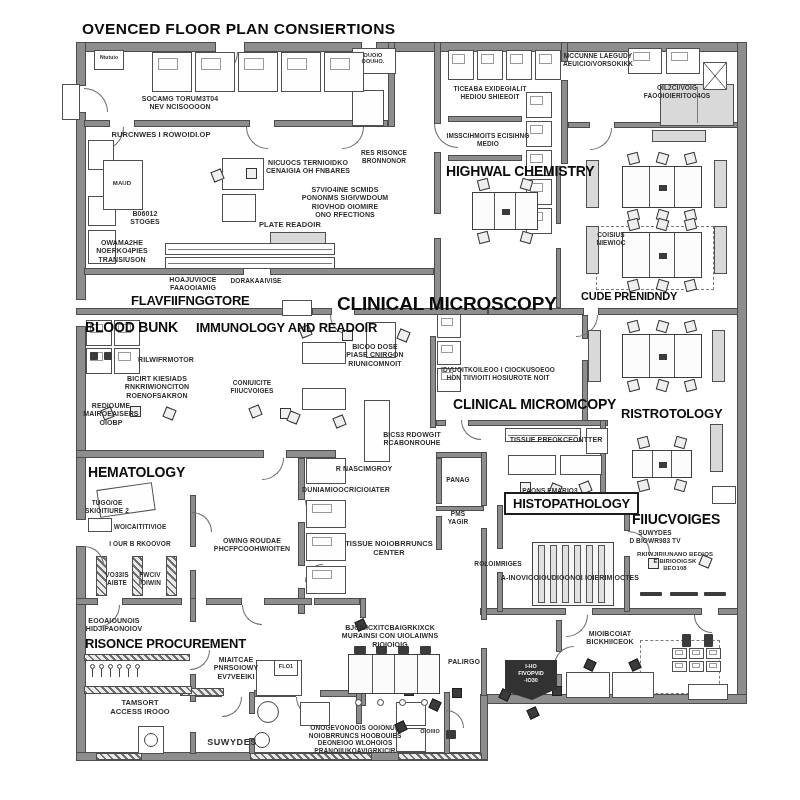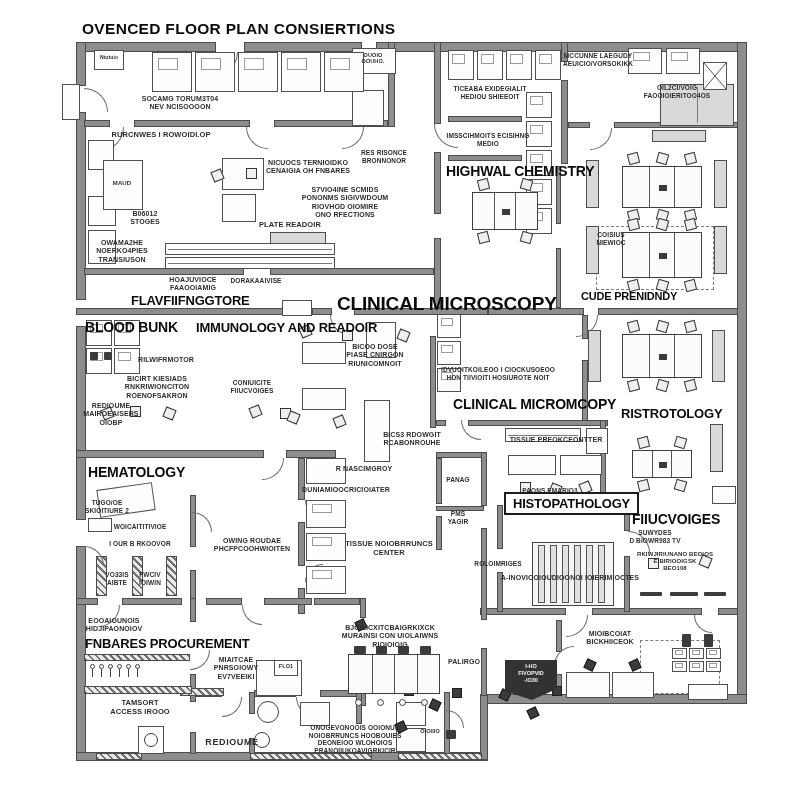--- a/index.html
+++ b/index.html
@@ -524,32 +524,32 @@
 RIOIOIOIG</div>
       <div class="lbl" style="left: 610px; top: 630px; font-size: 7px;">MIOIBCOIAT
 BICKHIICEOK</div>
       <div class="lbl" style="left: 236px; top: 656px; font-size: 7px;">MIAITCAE
 PNRSOIOWY
 EV7VEEIKI</div>
       <div class="lbl" style="left: 286px; top: 663px; font-size: 5.5px;">FLO1</div>
       <div class="lbl" style="left: 464px; top: 658px; font-size: 7px;">PALIRGO</div>
       <div class="lbl" style="left: 140px; top: 699px; font-size: 7.5px;">TAMSORT
 ACCESS IROOO</div>
-      <div class="lbl" style="left: 232px; top: 737px; font-size: 9px; font-weight: 800; letter-spacing: 0.6px;">REDIOUME</div>
+      <div class="lbl" style="left: 232px; top: 737px; font-size: 9px; font-weight: 800; letter-spacing: 0.6px;">SUWYDES</div>
       <div class="lbl" style="left: 355px; top: 724px; font-size: 6.5px;">ONOGEVONOOIS OOIONUK
 NOIOBRRUNCS HOOBOUIES
 DEONEIOO WLOHOIOS
 PRANOIIUKOAVIGRKICIR</div>
       <div class="lbl" style="left: 430px; top: 728px; font-size: 5.5px;">OIOIIIO</div>
       <div class="hd" style="left: 446px; top: 163px; font-size: 14px;">HIGHWAL CHEMISTRY</div>
       <div class="hd" style="left: 131px; top: 293px; font-size: 13px;">FLAVFIIFNGGTORE</div>
       <div class="hd" style="left: 337px; top: 293px; font-size: 19px;">CLINICAL MICROSCOPY</div>
       <div class="hd" style="left: 581px; top: 290px; font-size: 11px;">CUDE PRENIDNDY</div>
       <div class="hd" style="left: 85px; top: 319px; font-size: 14px;">BLOOD BUNK</div>
       <div class="hd" style="left: 196px; top: 320px; font-size: 13px;">IMMUNOLOGY AND READOIR</div>
       <div class="hd" style="left: 453px; top: 396px; font-size: 14px;">CLINICAL MICROMCOPY</div>
       <div class="hd" style="left: 621px; top: 406px; font-size: 13px;">RISTROTOLOGY</div>
       <div class="hd" style="left: 88px; top: 464px; font-size: 14px;">HEMATOLOGY</div>
       <div class="hd boxed" style="left: 504px; top: 492px; font-size: 13px;">HISTOPATHOLOGY</div>
       <div class="hd" style="left: 632px; top: 511px; font-size: 14px;">FIIUCVOIGES</div>
-      <div class="hd" style="left: 85px; top: 636px; font-size: 13px;">FNBARES PROCUREMENT</div>
+      <div class="hd" style="left: 85px; top: 636px; font-size: 13px;">RISONCE PROCUREMENT</div>
     </div>
 </div>
 
 </body></html>

